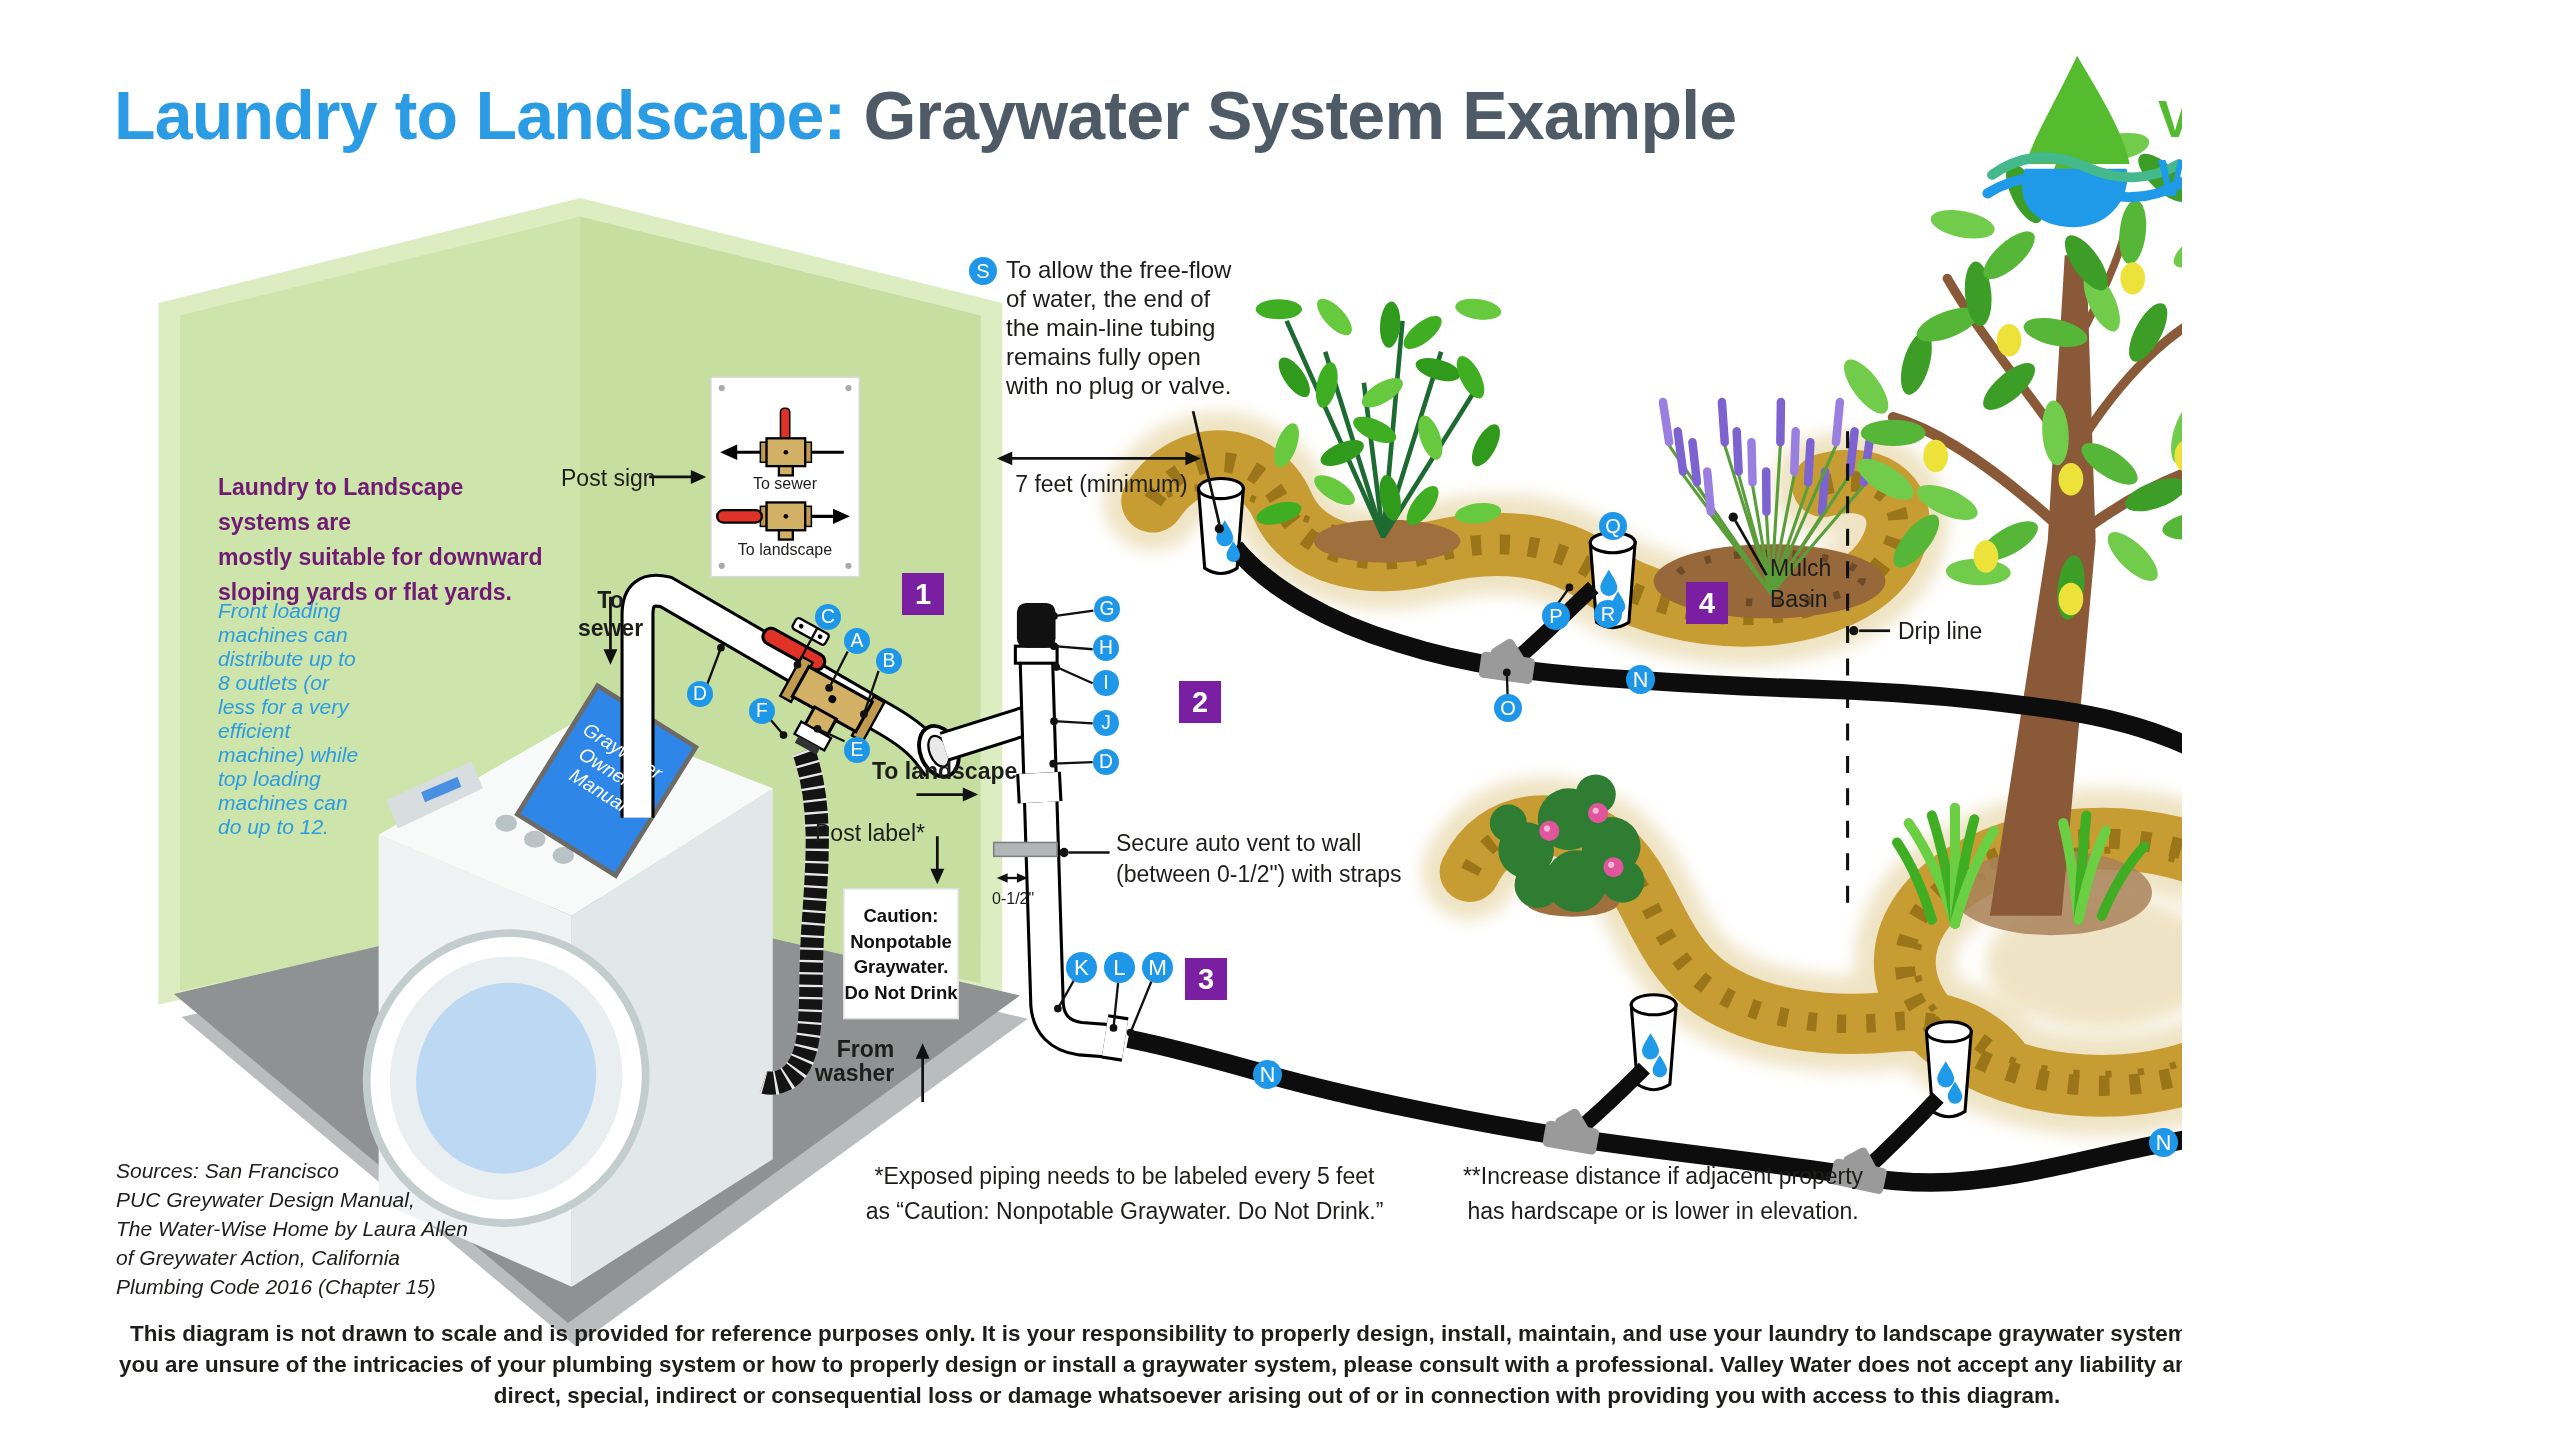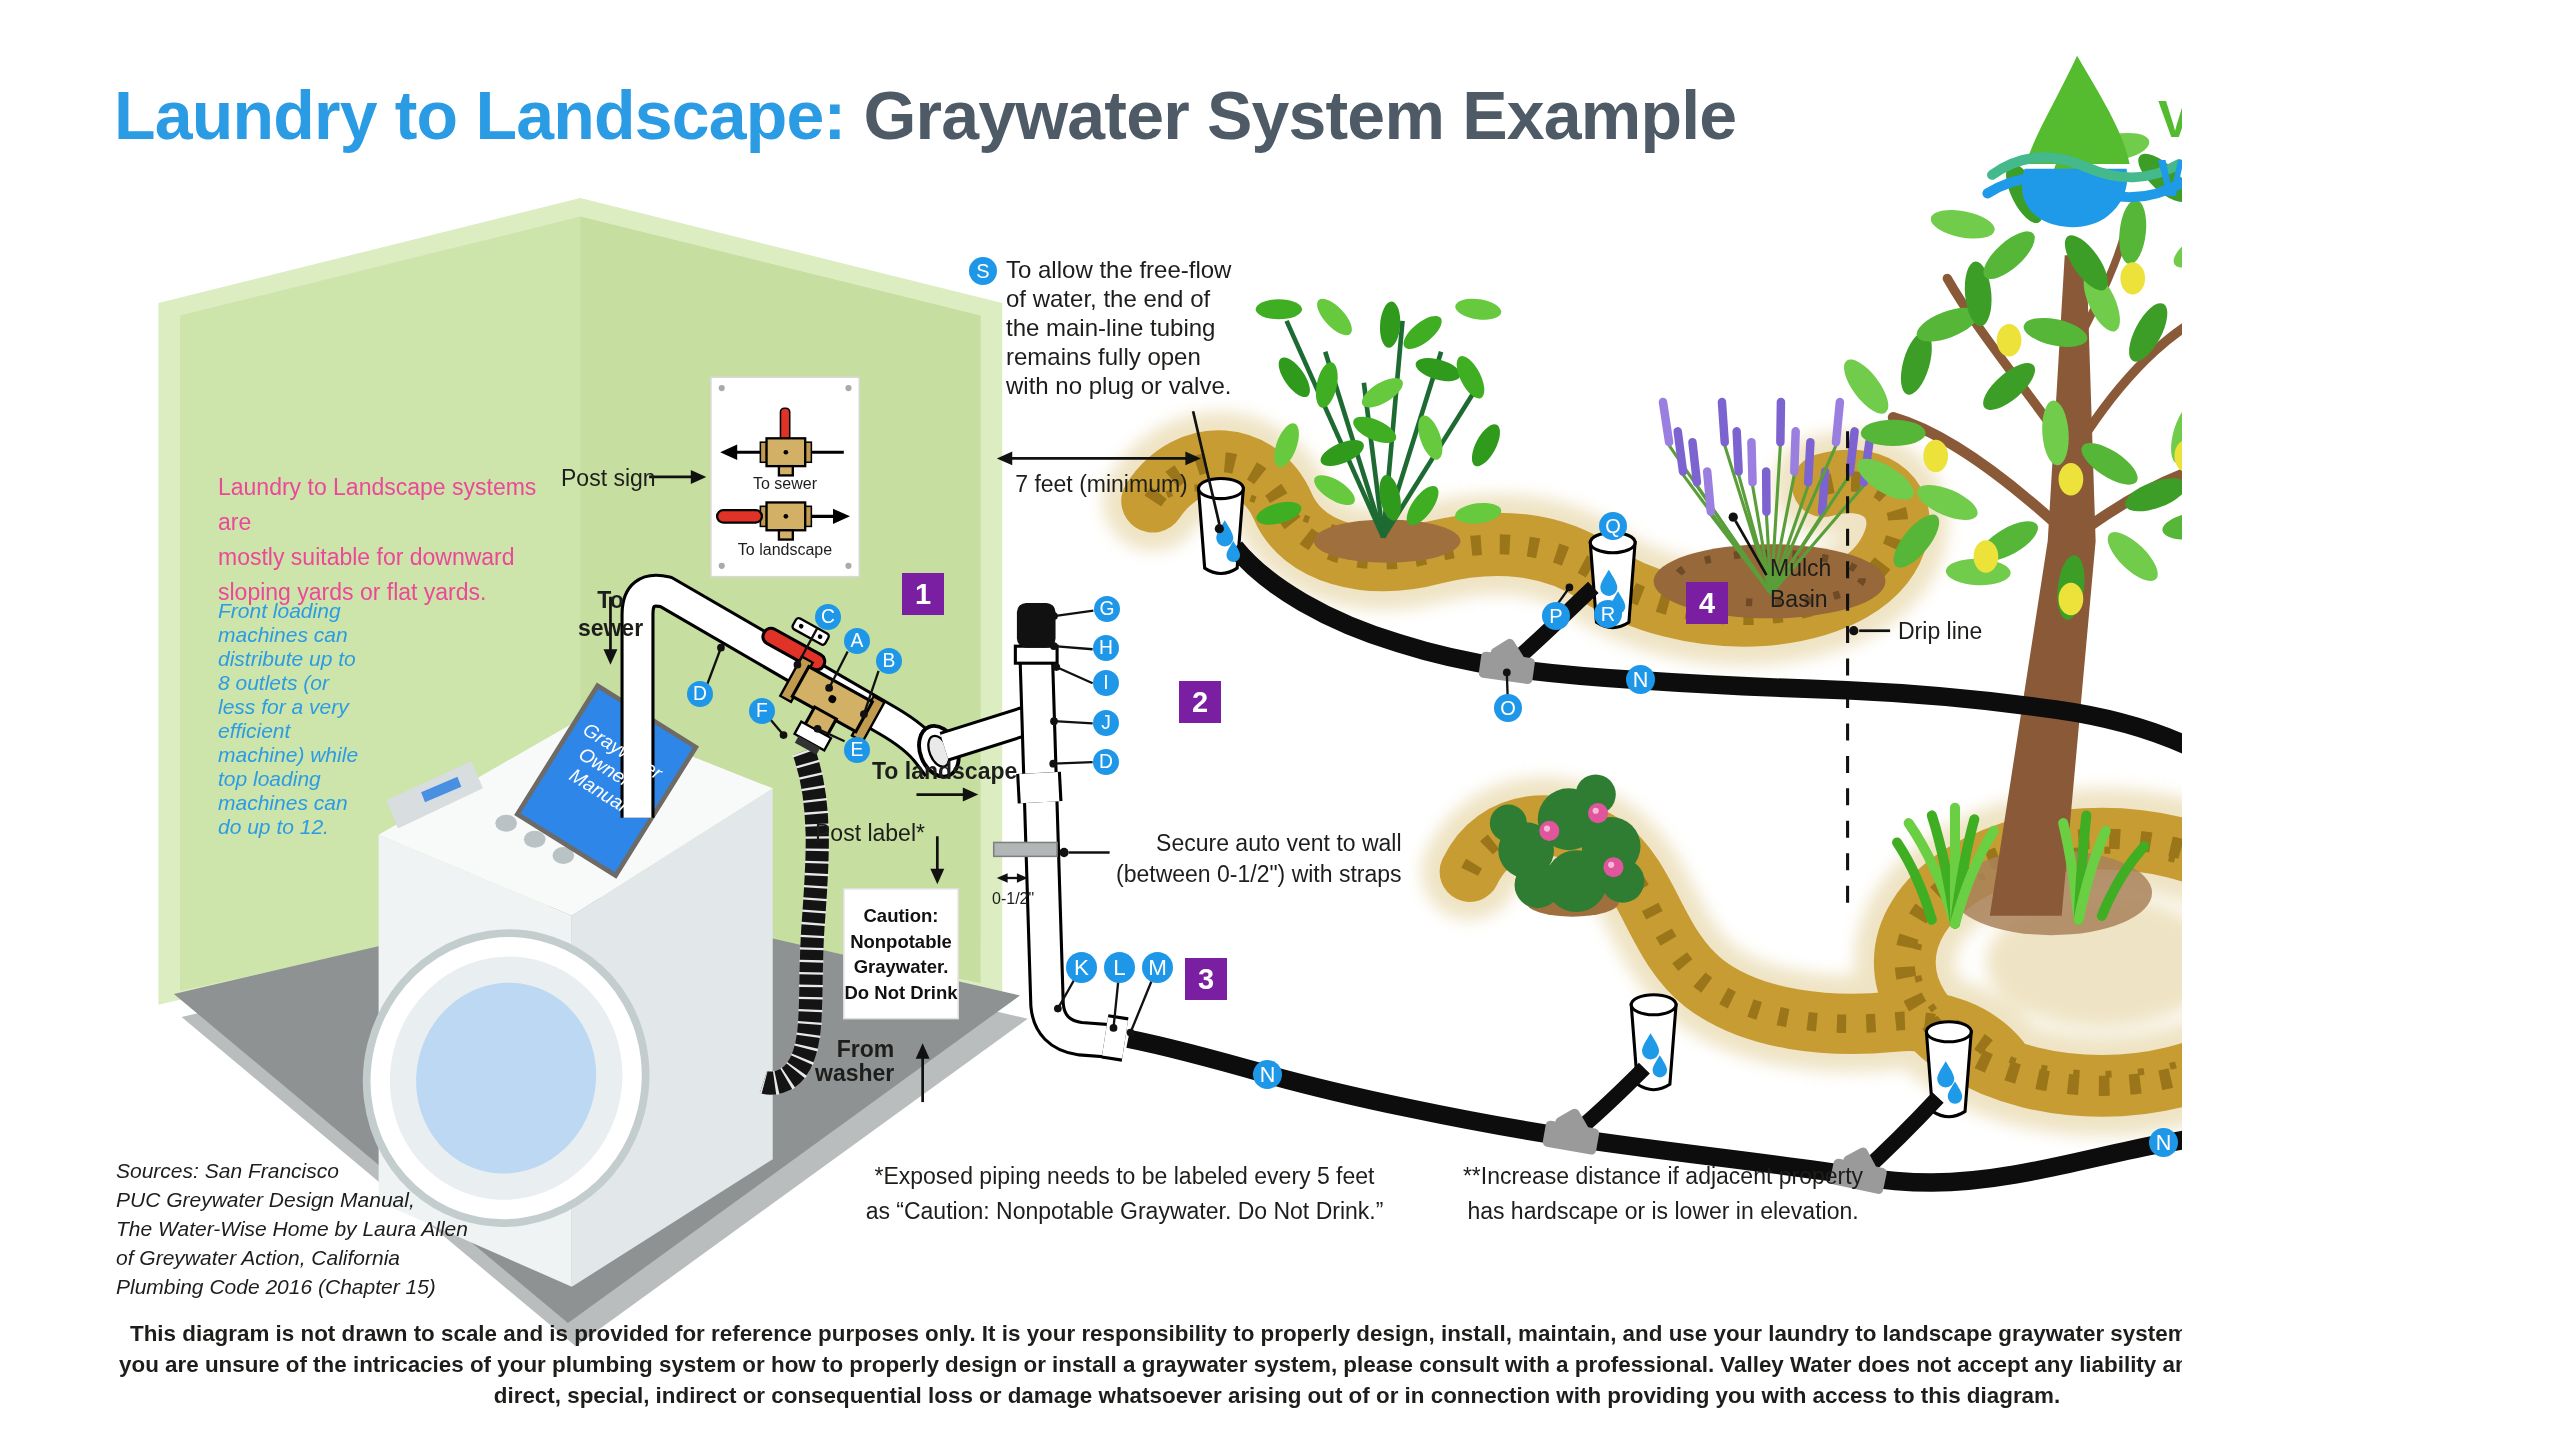--- a/index.html
+++ b/index.html
@@ -13,21 +13,21 @@
   .title{position:absolute;left:114px;top:76px;font-size:68px;font-weight:700;letter-spacing:-0.8px;}
   .title .t-blue{color:#2b9ce4;}
   .title .t-gray{color:#4e5b66;}
   .logo-text{position:absolute;left:2158px;top:90px;font-size:51px;font-weight:700;letter-spacing:-0.8px;}
   .logo-text .w1{color:#52bb2e;}
   .logo-text .w2{color:#1e9ae8;}
   .marker{position:absolute;border-radius:50%;background:#1e97e8;color:#fff;
           display:flex;align-items:center;justify-content:center;}
   .step{position:absolute;background:#7a1fa2;color:#fff;font-weight:700;
         display:flex;align-items:center;justify-content:center;font-size:29px;}
-  .wallnote1{position:absolute;left:218px;top:470px;width:325px;font-size:23px;line-height:35px;font-weight:400;color:#ec4899;white-space:pre-line;}
+  .wallnote1{position:absolute;left:218px;top:470px;width:325px;font-size:23px;line-height:35px;font-weight:700;color:#701a75;white-space:pre-line;}
   .wallnote2{position:absolute;left:218px;top:599px;width:255px;font-size:21px;line-height:24px;font-style:italic;color:#2b9ce4;white-space:pre-line;}
   .manual{position:absolute;left:545px;top:736px;width:131px;text-align:center;color:#fff;
           font-size:19.3px;line-height:23px;font-style:italic;transform:rotate(32deg);white-space:pre-line;}
   .caution{position:absolute;left:844px;top:889px;width:114px;height:130px;display:flex;align-items:center;justify-content:center;
            text-align:center;font-weight:700;font-size:18.5px;line-height:25.5px;color:#111;white-space:pre-line;}
   .signtxt{position:absolute;width:148px;text-align:center;font-size:16px;color:#1d1d1b;}
   .foot{position:absolute;font-size:23px;line-height:35px;color:#1d1d1b;white-space:pre-line;}
   .sources{position:absolute;left:116px;top:1156px;font-size:21px;line-height:29px;font-style:italic;color:#1d1d1b;white-space:pre-line;}
   .disclaimer{position:absolute;left:112px;top:1318px;width:2330px;font-size:22.4px;line-height:31px;font-weight:700;color:#1d1d1b;text-align:center;}
 </style>
@@ -468,21 +468,21 @@
 sewer</div>
 <div class="signtxt" style="left:711px;top:475px;">To sewer</div>
 <div class="signtxt" style="left:711px;top:541px;">To landscape</div>
 <div class="lbl bold" style="left:872px;top:757px;">To landscape</div>
 <div class="lbl" style="left:815px;top:819px;">Post label*</div>
 <div class="caution">Caution:
 Nonpotable
 Graywater.
 Do Not Drink</div>
 <div class="lbl small" style="left:992px;top:890px;">0-1/2"</div>
-<div class="lbl" style="left:1116px;top:828px;line-height:31px;text-align:right;">Secure auto vent to wall
+<div class="lbl" style="left:1116px;top:828px;line-height:31px;">Secure auto vent to wall
 (between 0-1/2") with straps</div>
 <div class="lbl bold" style="left:815px;top:1037px;line-height:24px;text-align:right;">From
 washer</div>
 <div class="lbl" style="left:1006px;top:255px;font-size:24px;">To allow the free-flow
 of water, the end of
 the main-line tubing
 remains fully open
 with no plug or valve.</div>
 <div class="lbl center" style="left:1005px;top:470px;width:193px;">7 feet (minimum)</div>
 <div class="lbl" style="left:1770px;top:553px;line-height:31px;">Mulch

